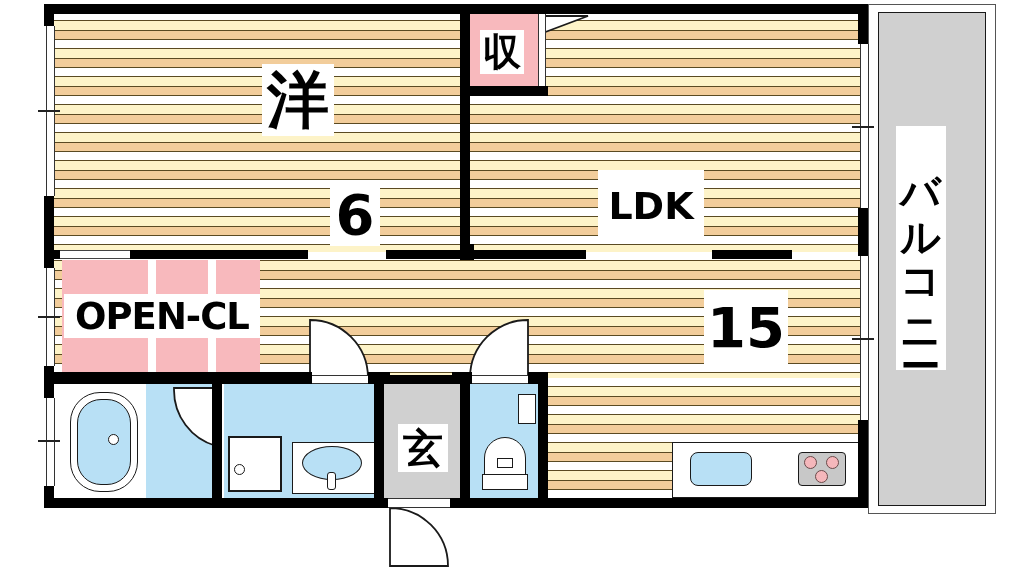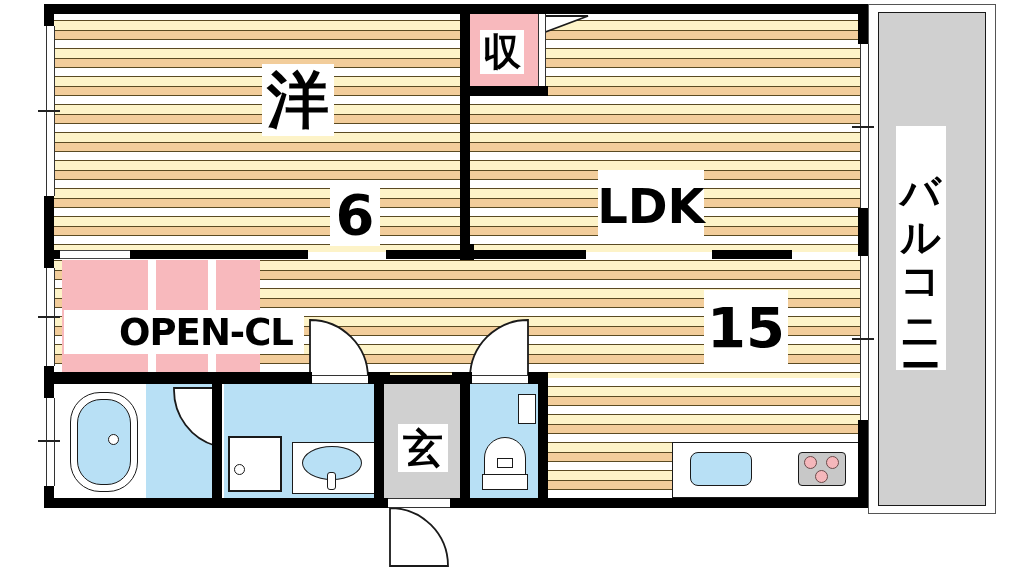--- a/index.html
+++ b/index.html
@@ -180,25 +180,25 @@
   <div class="sash-v" style="left:538px;top:14px;width:6px;height:72px;"></div>
 
   <div class="abs fill-white" style="left:312px;top:375px;width:56px;height:9px;border-top:1.4px solid #333;border-bottom:1.4px solid #333;"></div>
 
   <div class="abs fill-white" style="left:472px;top:375px;width:56px;height:9px;border-top:1.4px solid #333;border-bottom:1.4px solid #333;"></div>
 
   <div class="lbl" style="left:262px;top:64px;width:72px;height:72px;font-size:62px;">洋</div>
 
   <div class="lbl" style="left:330px;top:184px;width:50px;height:62px;font-size:56px;">6</div>
 
-  <div class="lbl" style="left:598px;top:170px;width:106px;height:72px;font-size:48px;">LDK</div>
+  <div class="lbl" style="left:598px;top:170px;width:106px;height:72px;font-size:38px;">LDK</div>
 
   <div class="lbl" style="left:704px;top:290px;width:84px;height:76px;font-size:56px;">15</div>
 
   <div class="lbl" style="left:480px;top:30px;width:44px;height:44px;font-size:38px;">収</div>
 
-  <div class="lbl" style="left:64px;top:310px;width:196px;height:44px;font-size:37px;letter-spacing:-1px;padding-left:44px;">OPEN-CL</div>
+  <div class="lbl" style="left:64px;top:294px;width:196px;height:44px;font-size:37px;letter-spacing:-1px;">OPEN-CL</div>
 
   <div class="lbl lbl-vert" style="left:896px;top:126px;width:50px;height:244px;font-size:40px;letter-spacing:4px;">バルコニー</div>
 
   <div class="lbl" style="left:398px;top:424px;width:50px;height:48px;font-size:40px;">玄</div>
 
 </div>
 
 </body></html>

